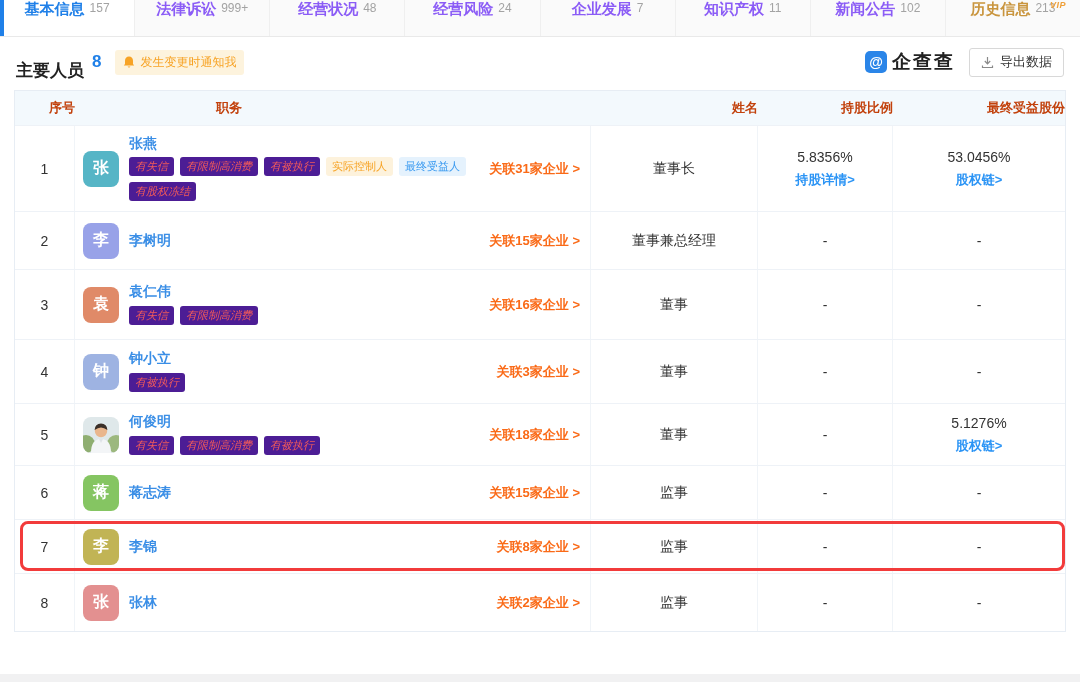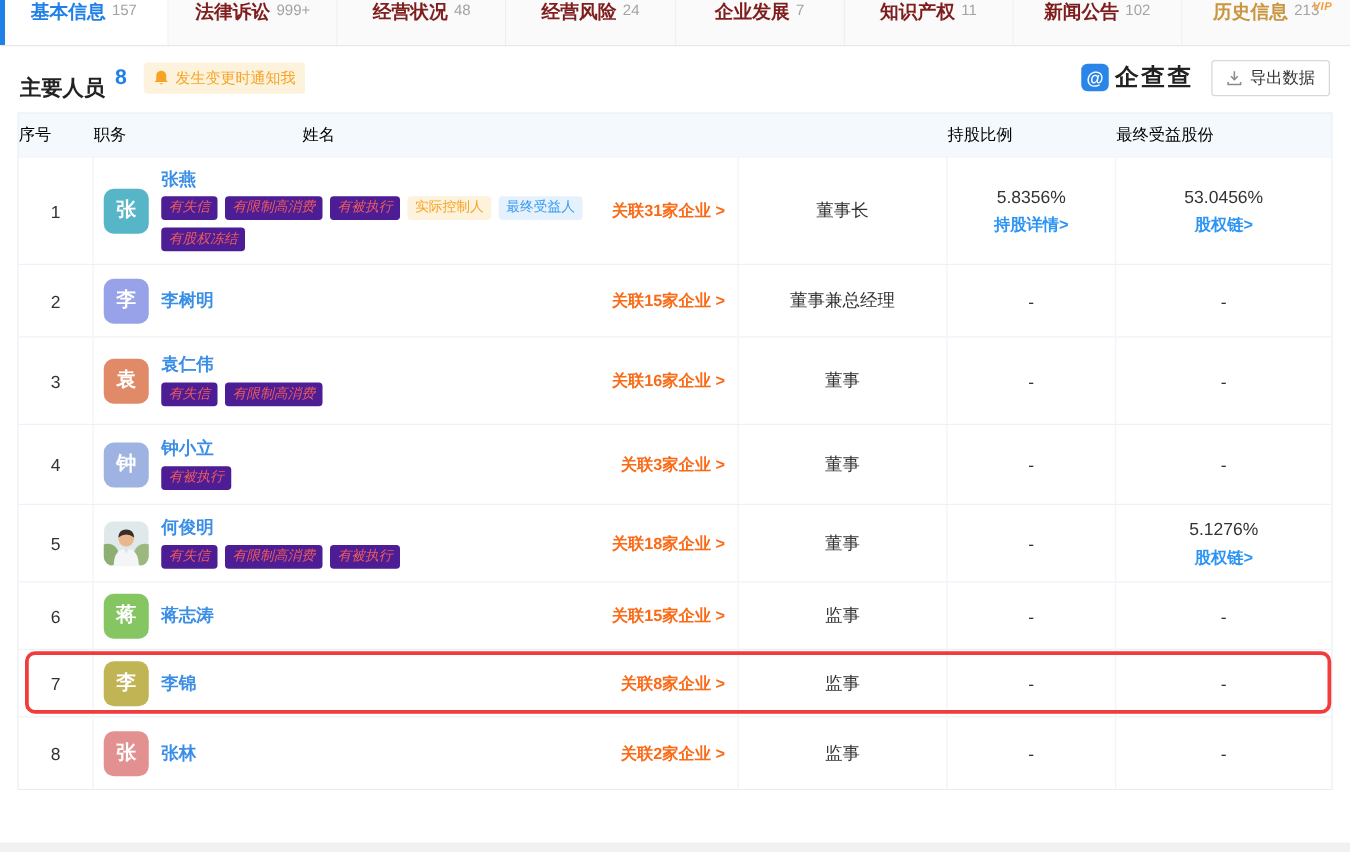--- a/index.html
+++ b/index.html
@@ -5,21 +5,21 @@
   * { margin:0; padding:0; box-sizing:border-box; }
   html,body { width:1080px; height:682px; background:#fff;
     font-family:"Liberation Sans","DejaVu Sans",sans-serif; }
   .page { position:relative; width:1080px; height:682px; overflow:hidden; background:#fff; }
 
   
   .tabbar { display:flex; height:37px; border-bottom:1px solid #e9e9e9; background:#fafafa; }
   .tab { position:relative; flex:1 1 0; display:flex; align-items:flex-start; justify-content:center;
     gap:5px; border-right:1px solid #efefef; cursor:pointer; background:#fafafa; }
   .tab:last-child { border-right:none; }
-  .tab .lbl { font-size:15px; font-weight:700; color:#7f1d1d; }
+  .tab .lbl { font-size:15px; font-weight:700; color:#8b5cf6; }
   .tab .cnt { font-size:12px; color:#a3a3a3; margin-top:1px; }
   .tab.active { background:#fff; }
   .tab.active .lbl { color:#2080e8; }
   .tab.active .active-bar { position:absolute; left:0; top:0; bottom:0; width:4px; background:#2080e8; }
   .tab.vip .lbl { color:#c9953e; }
   .tab .vip-badge { position:absolute; top:0; right:14px; font-size:9px; font-weight:700;
     font-style:italic; color:#efa03a; letter-spacing:.5px; }
 
   
   .section-head { display:flex; align-items:center; height:50px; padding:0 16px; }
@@ -31,21 +31,21 @@
   .brand { display:flex; align-items:center; gap:5px; cursor:pointer; }
   .brand-icon { width:22px; height:22px; border-radius:5px; background:#2a85e8; color:#fff;
     display:flex; align-items:center; justify-content:center; font-size:14px; font-weight:700; }
   .brand-name { font-size:19px; font-weight:600; color:#222; letter-spacing:2px; }
   .export-btn { display:flex; align-items:center; gap:6px; height:29px; padding:0 11px;
     border:1px solid #d8d8d8; border-radius:3px; background:#fff; font-size:13px; color:#333; cursor:pointer; }
 
   
   .ptable { margin:3px 14px 0 14px; border:1px solid #e7edf4; }
   .thead { display:flex; background:#f3f9fd; height:34px; align-items:center; }
-  .th { font-size:13px; color:#000000; text-align:left; }
+  .th { font-size:13px; color:#c2410c; text-align:right;font-weight:bold; }
   .c1 { width:60px; } .c2 { width:516px; } .c3 { width:167px; } .c4 { width:135px; } .c5 { flex:1 1 0; }
   .tr { display:flex; align-items:center; border-top:1px solid #eef2f7; position:relative; background:#fff; }
   .td { align-self:stretch; display:flex; align-items:center; justify-content:center; border-right:1px solid #f0f4f8; }
   .td:last-child { border-right:none; }
   .r1 { height:86px; } .r2 { height:58px; } .r3 { height:70px; } .r4 { height:64px; }
   .r5 { height:62px; } .r6 { height:54px; } .r7 { height:54px; } .r8 { height:58px; }
   .no-cell { font-size:14px; color:#333; }
   .name-cell { justify-content:flex-start; padding-left:4px; }
   .avatar { width:36px; height:36px; border-radius:8px; margin-left:4px; flex:none;
     display:flex; align-items:center; justify-content:center; color:#fff; font-size:16px; font-weight:700; cursor:pointer; }

